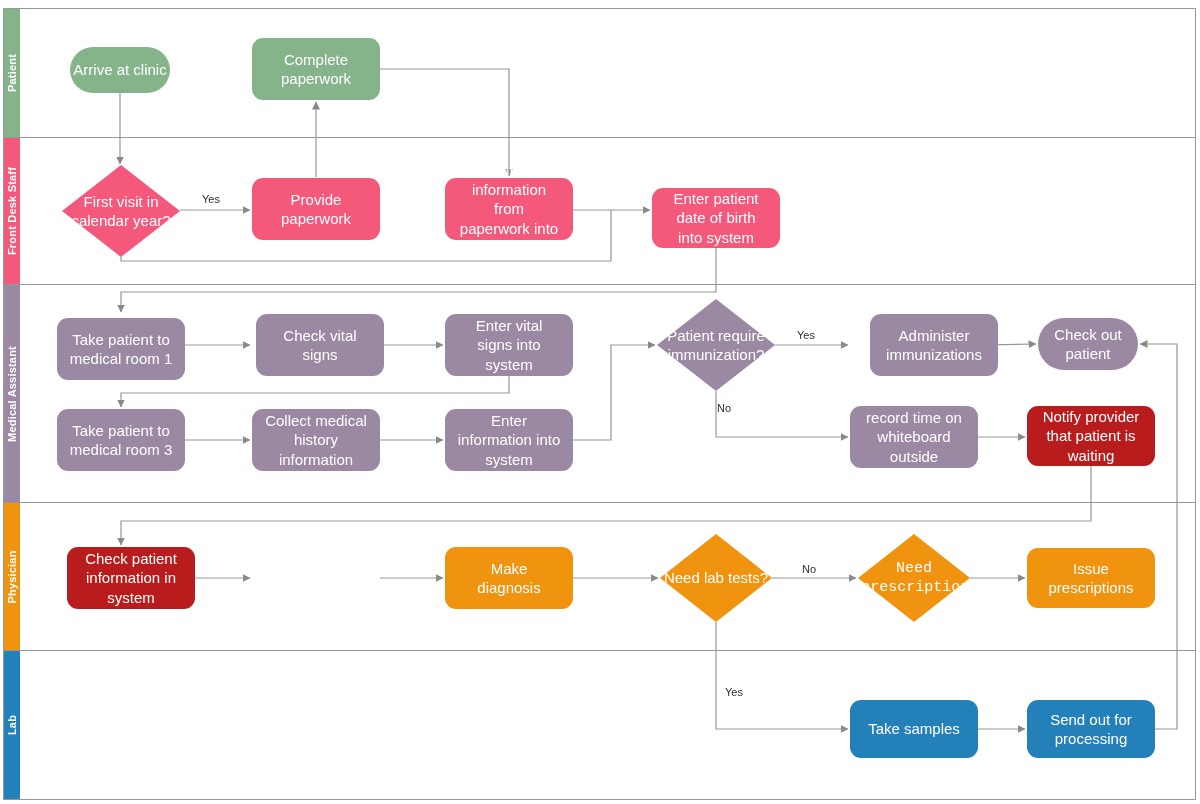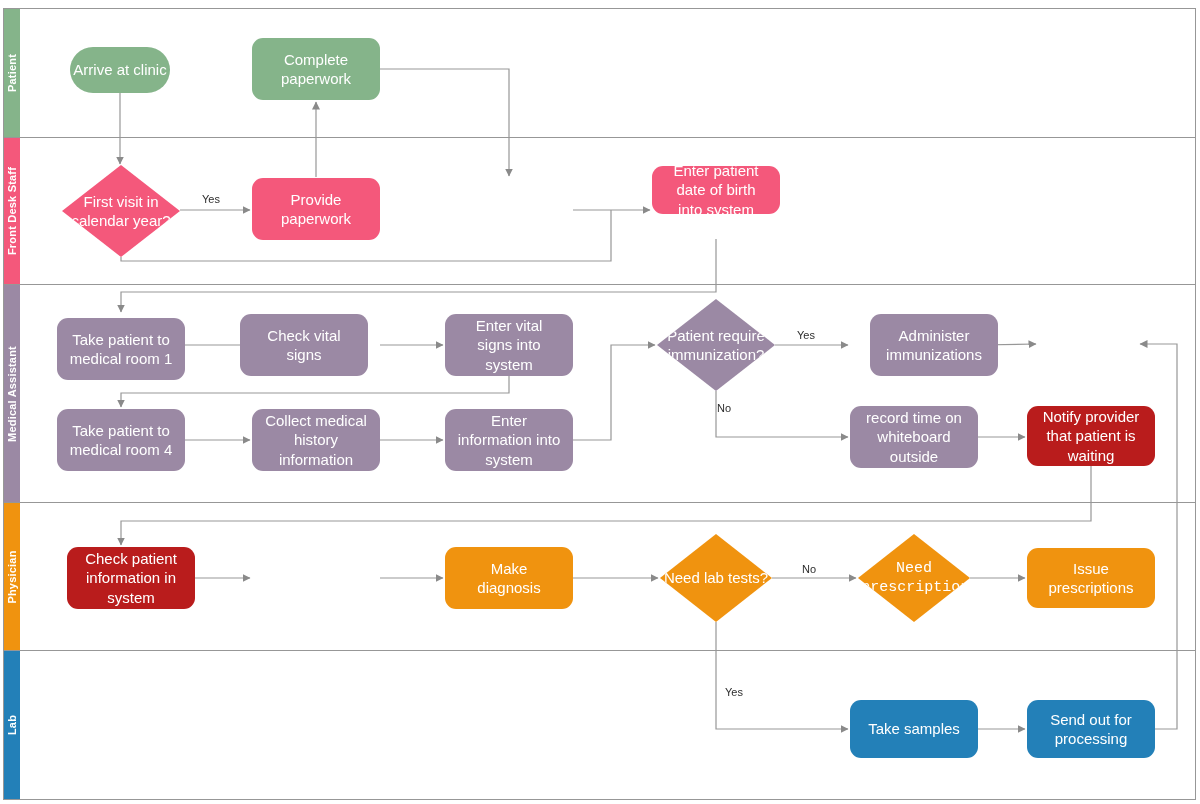--- a/index.html
+++ b/index.html
@@ -94,40 +94,46 @@
     </div>
     <div class="node shape-rect" style="left: 252px; top: 38px; width: 128px; height: 62px; background: rgb(133, 180, 138);">
       <div class="lbl">Complete paperwork</div>
     </div>
     <div class="node shape-diamond" style="left: 62px; top: 165px; width: 118px; height: 92px; background: rgb(244, 88, 123);">
       <div class="lbl">First visit in calendar year?</div>
     </div>
     <div class="node shape-rect" style="left: 252px; top: 178px; width: 128px; height: 62px; background: rgb(244, 88, 123);">
       <div class="lbl">Provide paperwork</div>
     </div>
-    <div class="node shape-rect" style="left: 652px; top: 166px; width: 128px; height: 48px; background: rgb(244, 88, 123);">
+    <div class="node shape-rect" style="left: 445px; top: 178px; width: 128px; height: 62px; background: rgb(244, 88, 123);">
+      <div class="lbl">Enter information from paperwork into system</div>
+    </div>
+    <div class="node shape-rect" style="left: 652px; top: 188px; width: 128px; height: 60px; background: rgb(244, 88, 123);">
       <div class="lbl">Enter patient date of birth into system</div>
     </div>
     <div class="node shape-rect" style="left: 57px; top: 318px; width: 128px; height: 62px; background: rgb(155, 137, 164);">
       <div class="lbl">Take patient to medical room 1</div>
     </div>
-    <div class="node shape-rect" style="left: 240px; top: 314px; width: 128px; height: 62px; background: rgb(155, 137, 164);">
+    <div class="node shape-rect" style="left: 256px; top: 314px; width: 128px; height: 62px; background: rgb(155, 137, 164);">
       <div class="lbl">Check vital signs</div>
     </div>
     <div class="node shape-rect" style="left: 445px; top: 314px; width: 128px; height: 62px; background: rgb(155, 137, 164);">
       <div class="lbl">Enter vital signs into system</div>
     </div>
     <div class="node shape-diamond" style="left: 657px; top: 299px; width: 118px; height: 92px; background: rgb(155, 137, 164);">
       <div class="lbl">Patient require immunization?</div>
     </div>
     <div class="node shape-rect" style="left: 870px; top: 314px; width: 128px; height: 62px; background: rgb(155, 137, 164);">
       <div class="lbl">Administer immunizations</div>
     </div>
+    <div class="node shape-stadium" style="left: 1038px; top: 318px; width: 100px; height: 52px; background: rgb(155, 137, 164);">
+      <div class="lbl">Check out patient</div>
+    </div>
     <div class="node shape-rect" style="left: 57px; top: 409px; width: 128px; height: 62px; background: rgb(155, 137, 164);">
-      <div class="lbl">Take patient to medical room 4</div>
+      <div class="lbl">Take patient to medical room 3</div>
     </div>
     <div class="node shape-rect" style="left: 252px; top: 409px; width: 128px; height: 62px; background: rgb(155, 137, 164);">
       <div class="lbl">Collect medical history information</div>
     </div>
     <div class="node shape-rect" style="left: 445px; top: 409px; width: 128px; height: 62px; background: rgb(155, 137, 164);">
       <div class="lbl">Enter information into system</div>
     </div>
     <div class="node shape-rect" style="left: 850px; top: 406px; width: 128px; height: 62px; background: rgb(155, 137, 164);">
       <div class="lbl">Leave and record time on whiteboard outside medical room</div>
     </div>

